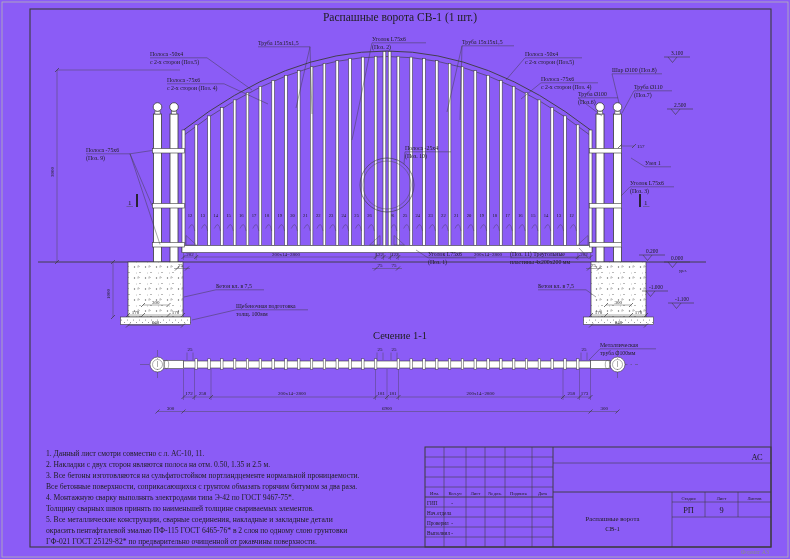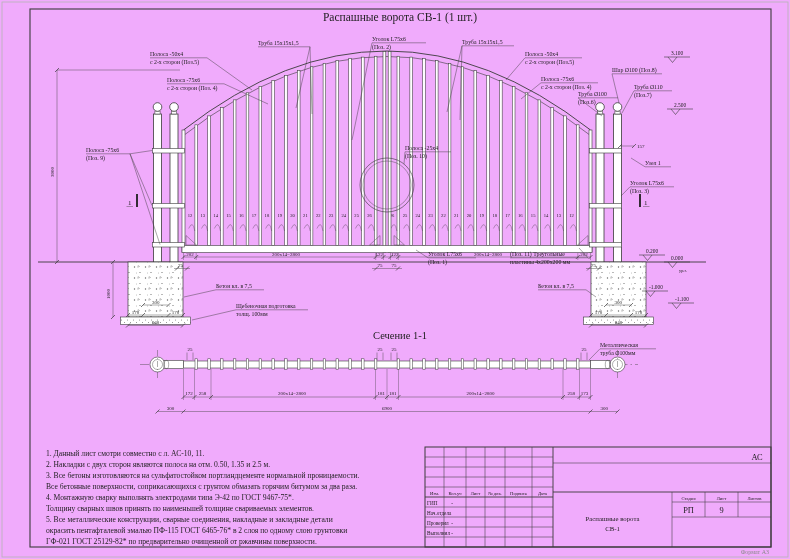--- a/index.html
+++ b/index.html
@@ -1,16 +1,16 @@
 <!DOCTYPE html>
 <html><head>
 <meta charset="utf-8">
 <style>
   html,body{margin:0;padding:0;background:#fff;}
-  #page{position:relative;width:790px;height:559px;background:#f0abfc;overflow:hidden;
+  #page{position:relative;width:790px;height:559px;background:#8b5cf6;overflow:hidden;
         font-family:"Liberation Serif","DejaVu Serif",serif;}
   svg{position:absolute;left:0;top:0;}
   text{fill:#1e1e1e;stroke:none;font-family:"Liberation Serif","DejaVu Serif",serif;}
   .ttl{font-size:11.5px;}
   .stl{font-size:10.5px;}
   .t6{font-size:5.8px;}
   .dt{font-size:5px;}
   .mk{font-size:5.4px;}
   .mks{font-size:4.3px;}
   .pn{font-size:4.6px;}

